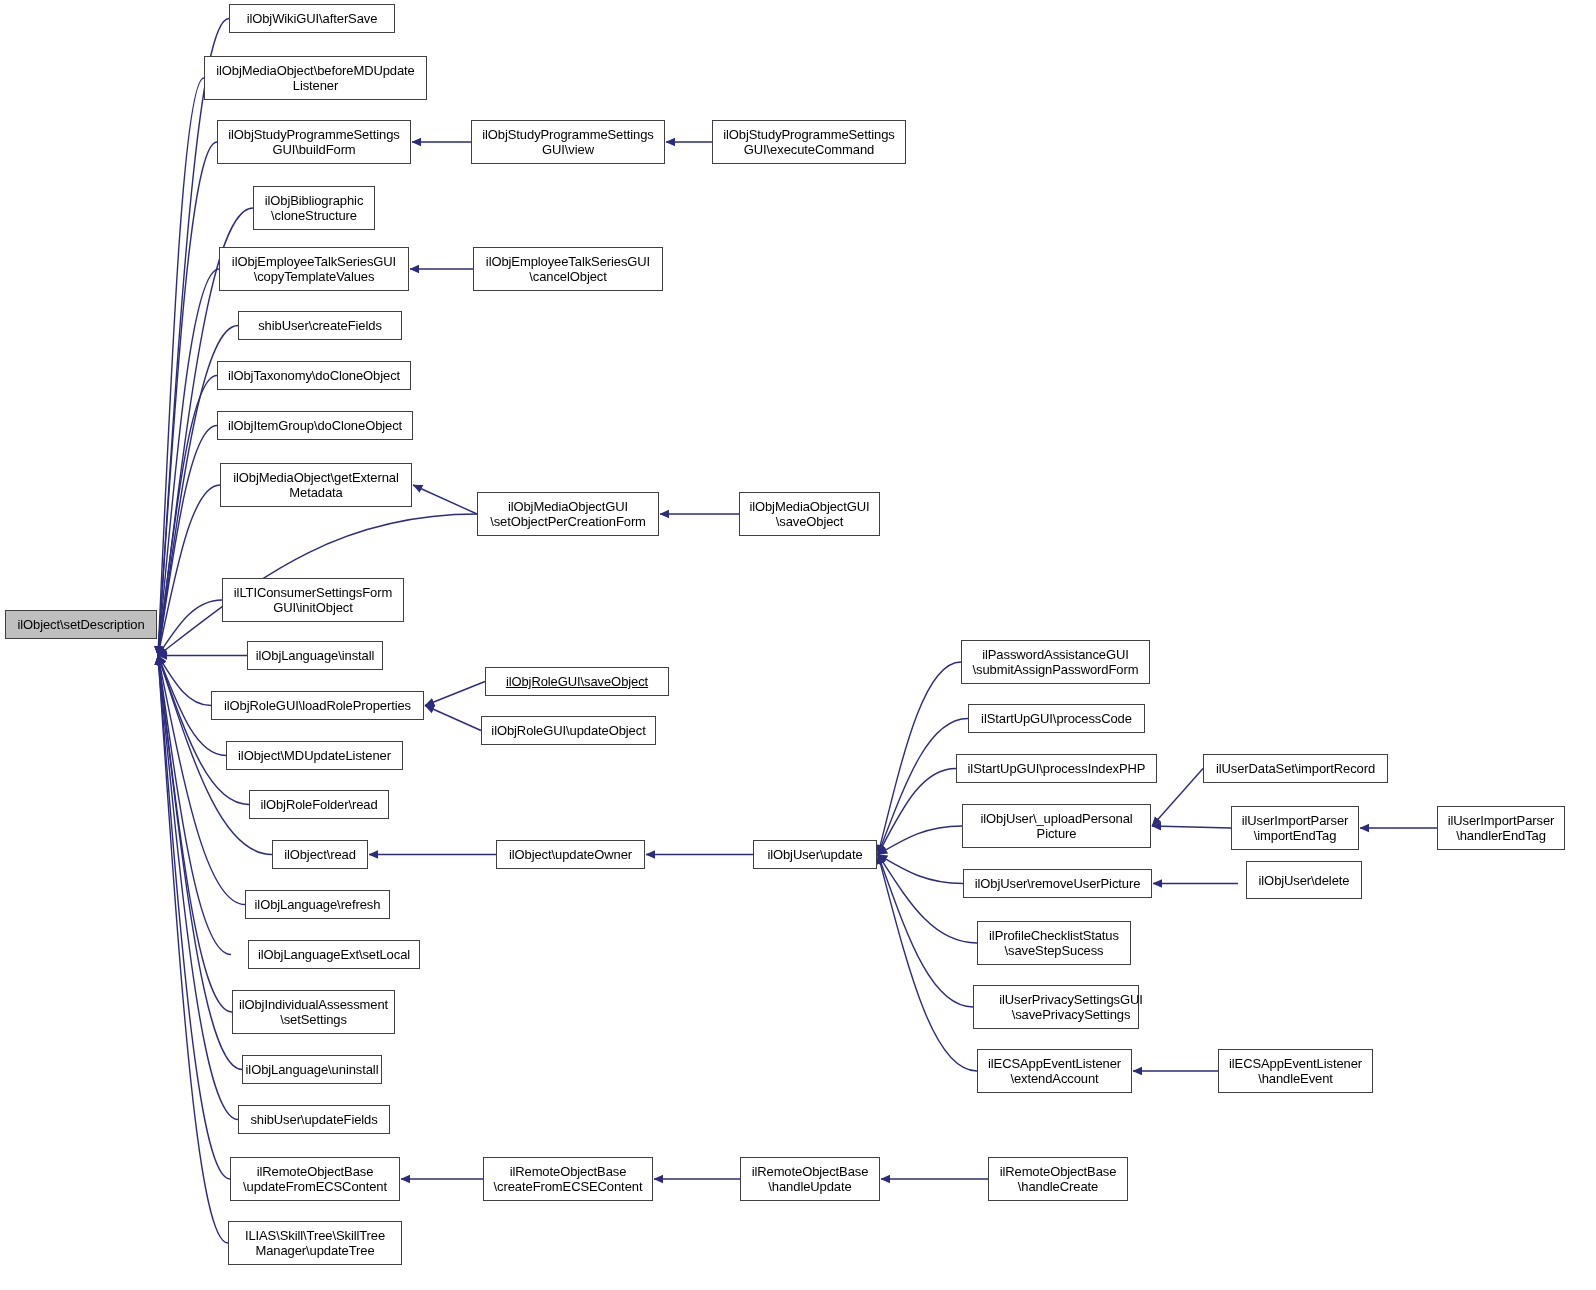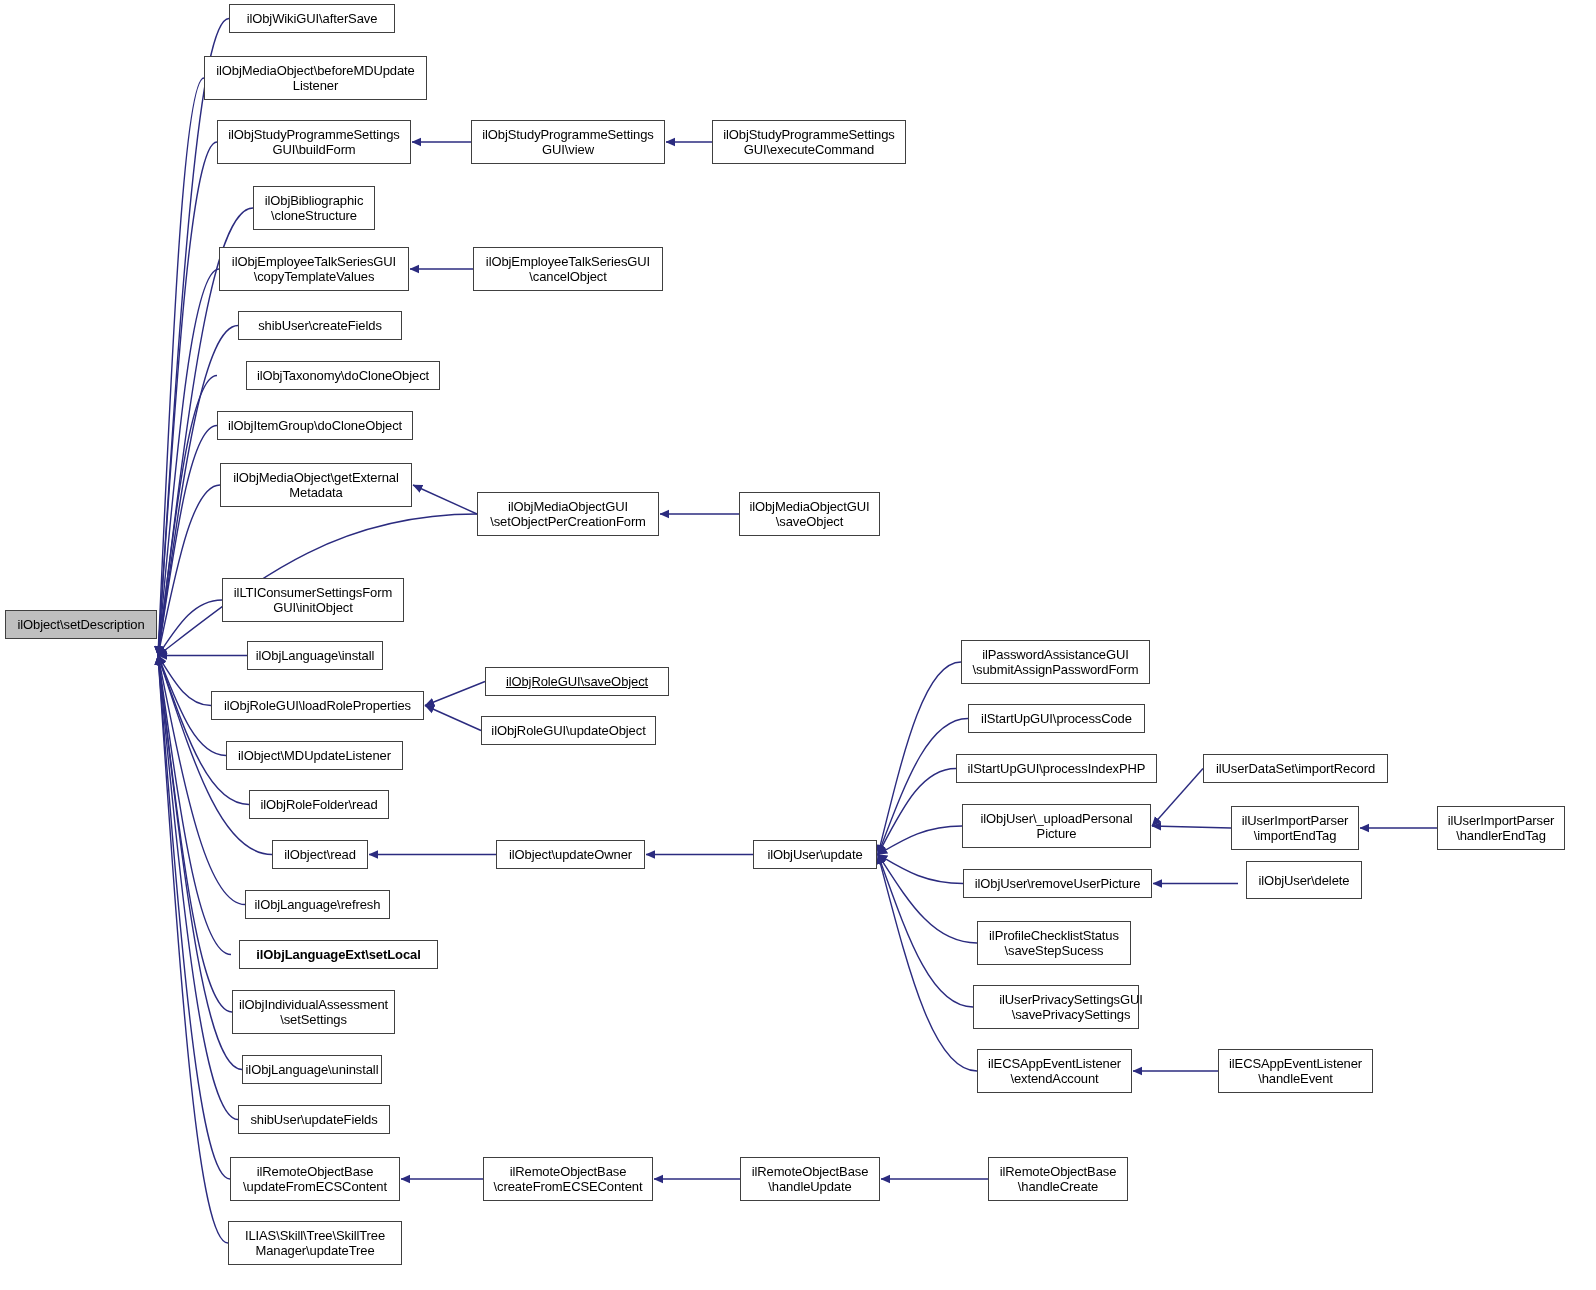--- a/index.html
+++ b/index.html
@@ -108,40 +108,40 @@
 GUI\view</div>
       <div class="node" style="left: 712px; top: 120px; width: 194px; height: 44px;">ilObjStudyProgrammeSettings
 GUI\executeCommand</div>
       <div class="node" style="left: 253px; top: 186px; width: 122px; height: 44px;">ilObjBibliographic
 \cloneStructure</div>
       <div class="node" style="left: 219px; top: 247px; width: 190px; height: 44px;">ilObjEmployeeTalkSeriesGUI
 \copyTemplateValues</div>
       <div class="node" style="left: 473px; top: 247px; width: 190px; height: 44px;">ilObjEmployeeTalkSeriesGUI
 \cancelObject</div>
       <div class="node" style="left: 238px; top: 311px; width: 164px; height: 29px;">shibUser\createFields</div>
-      <div class="node" style="left: 217px; top: 361px; width: 194px; height: 29px; margin-left: 29px;">ilObjTaxonomy\doCloneObject</div>
+      <div class="node" style="left: 217px; top: 361px; width: 194px; height: 29px;">ilObjTaxonomy\doCloneObject</div>
       <div class="node" style="left: 217px; top: 411px; width: 196px; height: 29px;">ilObjItemGroup\doCloneObject</div>
       <div class="node" style="left: 220px; top: 463px; width: 192px; height: 44px;">ilObjMediaObject\getExternal
 Metadata</div>
       <div class="node" style="left: 477px; top: 492px; width: 182px; height: 44px;">ilObjMediaObjectGUI
 \setObjectPerCreationForm</div>
       <div class="node" style="left: 739px; top: 492px; width: 141px; height: 44px;">ilObjMediaObjectGUI
 \saveObject</div>
       <div class="node" style="left: 222px; top: 578px; width: 182px; height: 44px;">ilLTIConsumerSettingsForm
 GUI\initObject</div>
       <div class="node" style="left: 247px; top: 641px; width: 136px; height: 29px;">ilObjLanguage\install</div>
       <div class="node" style="left: 211px; top: 691px; width: 213px; height: 29px;">ilObjRoleGUI\loadRoleProperties</div>
       <div class="node" style="left: 485px; top: 667px; width: 184px; height: 29px; text-decoration: underline;">ilObjRoleGUI\saveObject</div>
       <div class="node" style="left: 481px; top: 716px; width: 175px; height: 29px;">ilObjRoleGUI\updateObject</div>
       <div class="node" style="left: 226px; top: 741px; width: 177px; height: 29px;">ilObject\MDUpdateListener</div>
       <div class="node" style="left: 249px; top: 790px; width: 140px; height: 29px;">ilObjRoleFolder\read</div>
       <div class="node" style="left: 272px; top: 840px; width: 96px; height: 29px;">ilObject\read</div>
       <div class="node" style="left: 496px; top: 840px; width: 149px; height: 29px;">ilObject\updateOwner</div>
       <div class="node" style="left: 245px; top: 890px; width: 145px; height: 29px;">ilObjLanguage\refresh</div>
-      <div class="node" style="left: 239px; top: 940px; width: 199px; height: 29px; font-weight: bold;">ilObjLanguageExt\setLocal</div>
+      <div class="node" style="left: 248px; top: 940px; width: 172px; height: 29px;">ilObjLanguageExt\setLocal</div>
       <div class="node" style="left: 232px; top: 990px; width: 163px; height: 44px;">ilObjIndividualAssessment
 \setSettings</div>
       <div class="node" style="left: 242px; top: 1055px; width: 140px; height: 29px;">ilObjLanguage\uninstall</div>
       <div class="node" style="left: 238px; top: 1105px; width: 152px; height: 29px;">shibUser\updateFields</div>
       <div class="node" style="left: 230px; top: 1157px; width: 170px; height: 44px;">ilRemoteObjectBase
 \updateFromECSContent</div>
       <div class="node" style="left: 483px; top: 1157px; width: 170px; height: 44px;">ilRemoteObjectBase
 \createFromECSEContent</div>
       <div class="node" style="left: 740px; top: 1157px; width: 140px; height: 44px;">ilRemoteObjectBase
 \handleUpdate</div>

